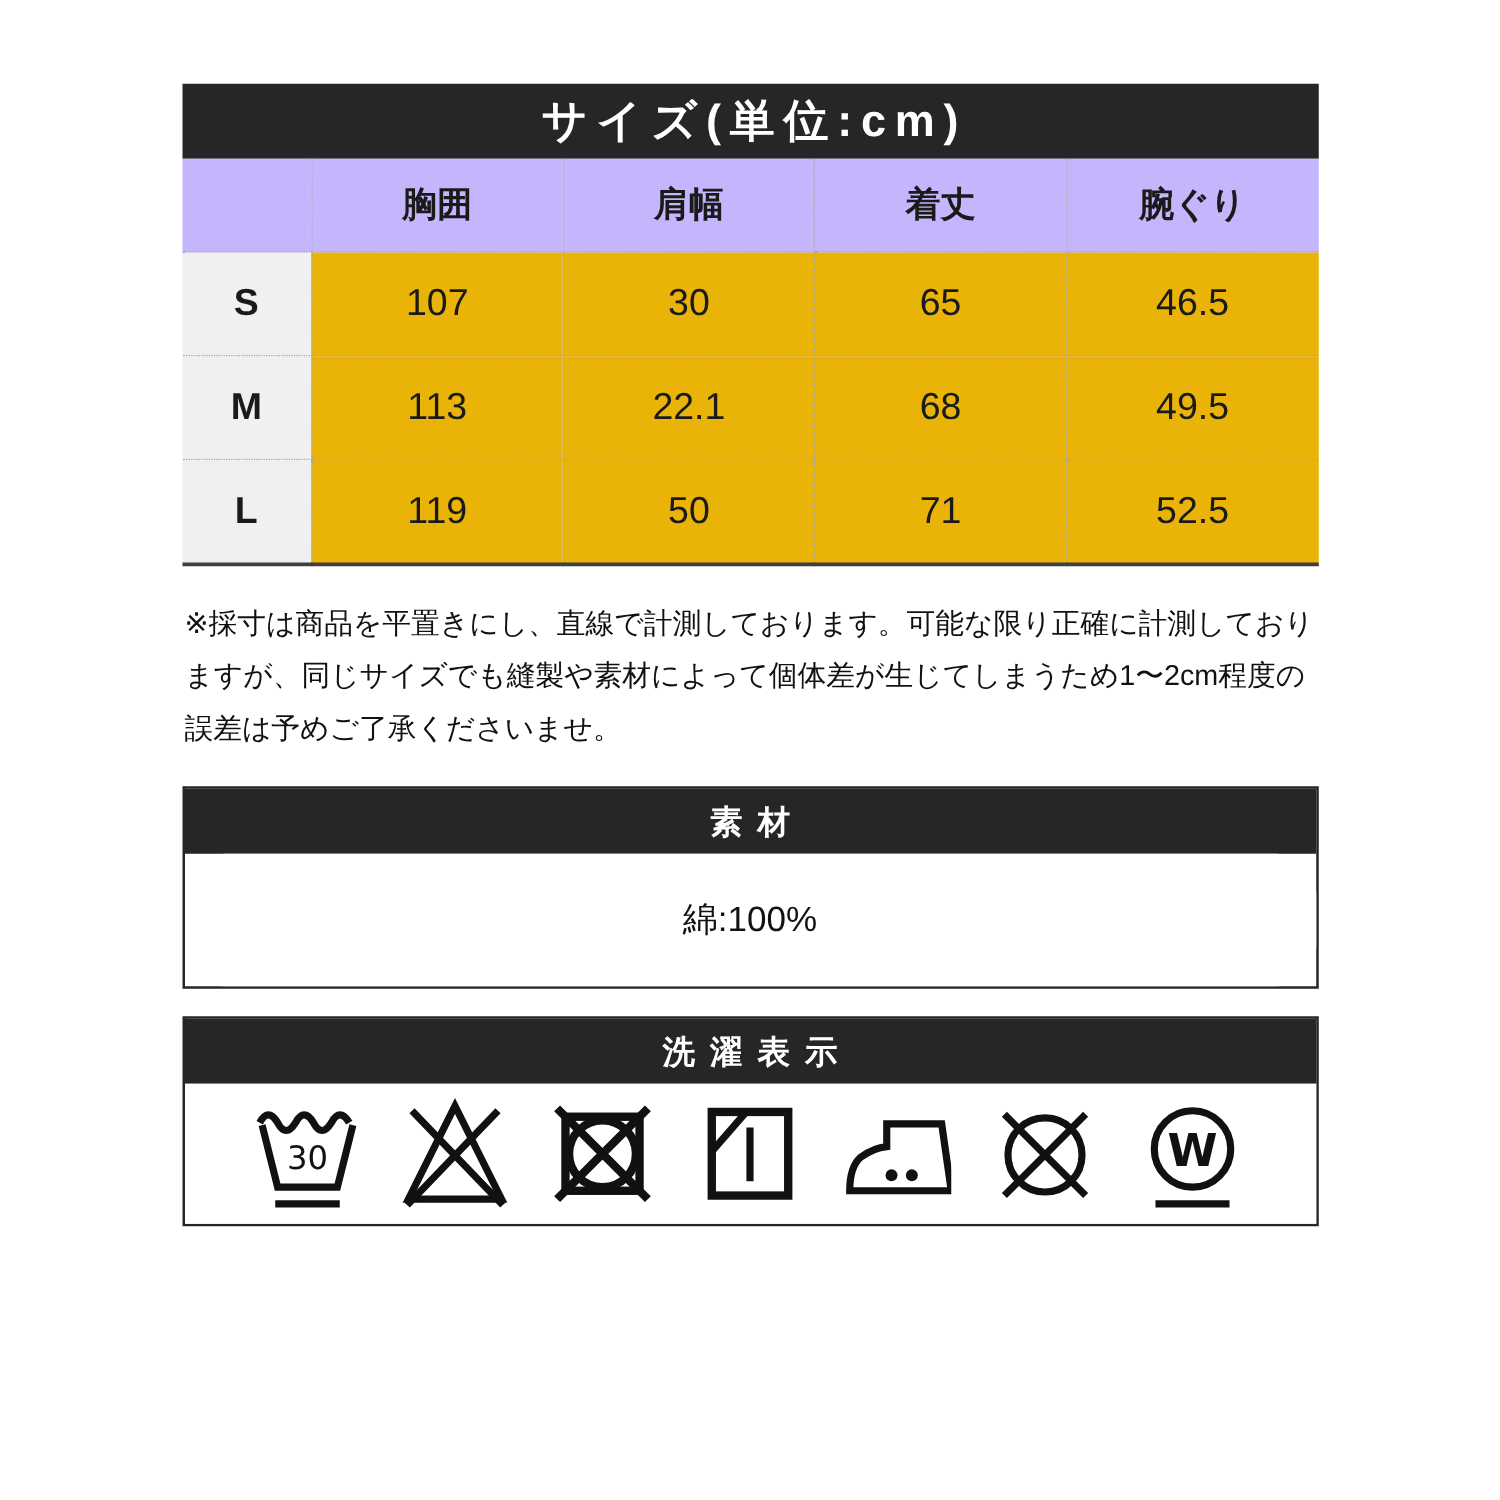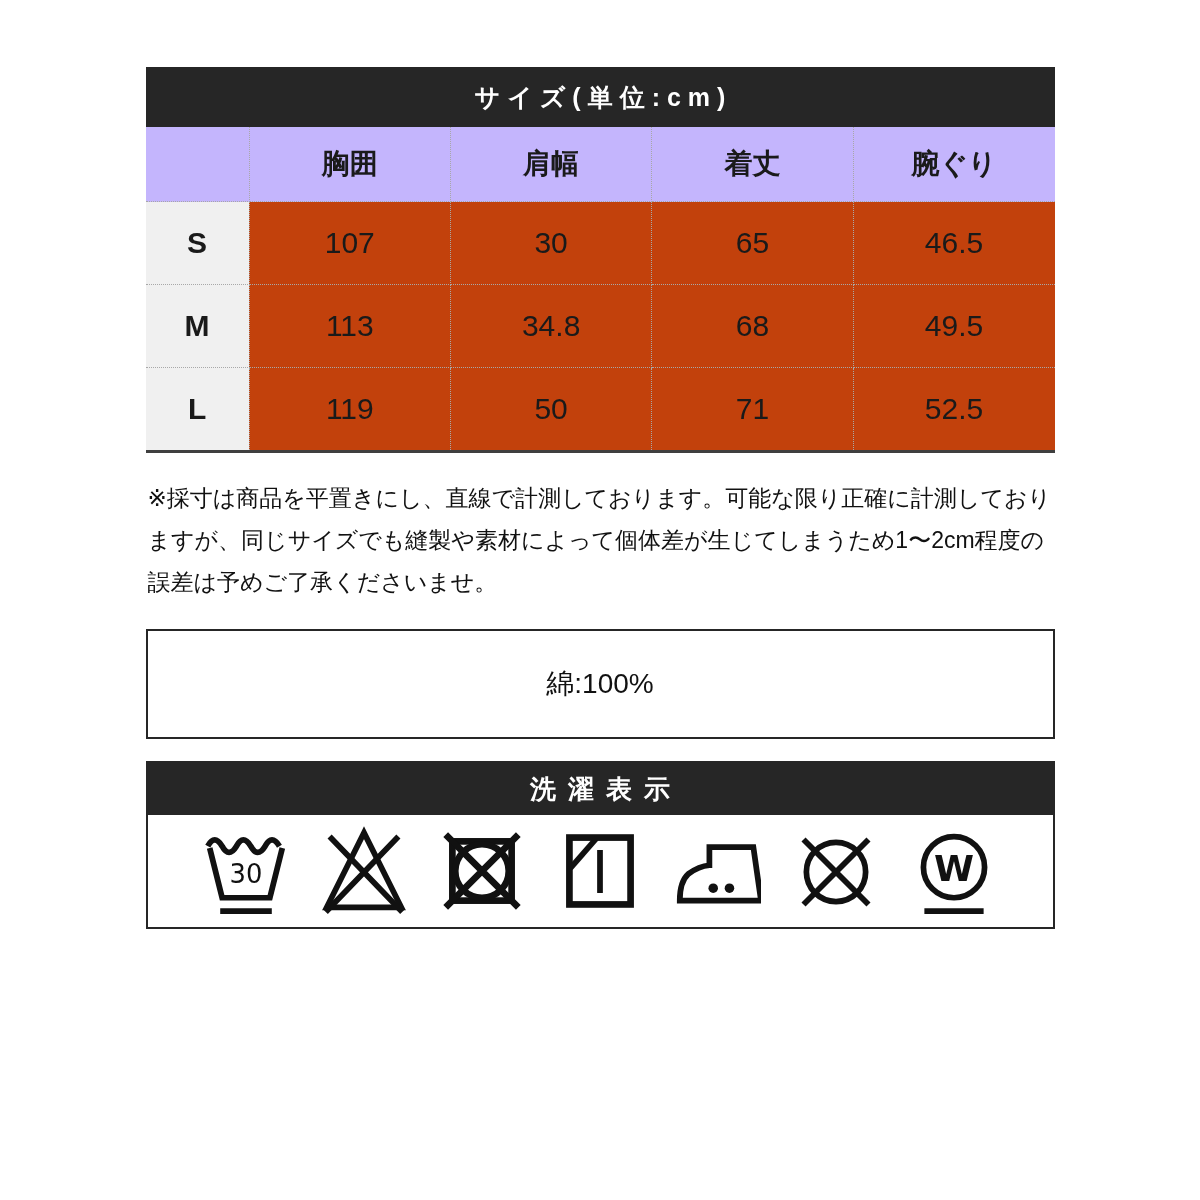--- a/index.html
+++ b/index.html
@@ -9,39 +9,39 @@
     color:#1a1a1a;
     -webkit-font-smoothing:antialiased;
   }
   .page{width:909px;margin:67px auto 0;}
 
   
   .bar{
     background:#262626;color:#ffffff;text-align:center;
     font-weight:bold;
   }
-  .size-bar{height:60px;line-height:60px;font-size:25px;letter-spacing:7px;padding-left:7px;box-sizing:border-box;}
+  .size-bar{height:60px;line-height:60px;font-size:36px;letter-spacing:7px;padding-left:7px;box-sizing:border-box;}
 
   
   table.size-table{
     width:100%;border-collapse:collapse;table-layout:fixed;
     border-bottom:3px solid #3f3f3f;
   }
   .size-table th,.size-table td{
     border:1px dotted #a8a8a8;
     text-align:center;vertical-align:middle;
     font-size:30px;
   }
   .size-table tr>*:first-child{border-left:none;}
   .size-table tr>*:last-child{border-right:none;}
   .size-table tr:first-child>*{border-top:none;}
   .size-table thead th{
     background:#c4b5fd;height:72px;font-size:28px;font-weight:bold;
   }
-  .size-table tbody td{height:80px;background:#c2410c;font-weight:normal;}
+  .size-table tbody td{height:80px;background:#eab308;font-weight:normal;}
   .size-table tbody td.size-label{
     background:#f0f0f0;font-weight:bold;
   }
   .size-table col.c-size{width:11.4%;}
   .size-table col.c-val{width:22.15%;}
 
   
   .note{
     font-size:23px;line-height:42px;color:#111111;
     margin:24px 0 0 2px;text-align:left;
@@ -98,38 +98,39 @@
         <tr>
           <td class="size-label">S</td>
           <td>107</td>
           <td>30</td>
           <td>65</td>
           <td>46.5</td>
         </tr>
         <tr>
           <td class="size-label">M</td>
           <td>113</td>
-          <td>34.8</td>
+          <td>22.1</td>
           <td>68</td>
           <td>49.5</td>
         </tr>
         <tr>
           <td class="size-label">L</td>
           <td>119</td>
           <td>50</td>
           <td>71</td>
           <td>52.5</td>
         </tr>
       </tbody>
     </table>
   </section>
 
   <p class="note">※採寸は商品を平置きにし、直線で計測しております。可能な限り正確に計測しておりますが、同じサイズでも縫製や素材によって個体差が生じてしまうため1〜2cm程度の誤差は予めご了承くださいませ。</p>
 
   <section class="info-box">
+    <div class="bar">素材</div>
     <div class="material-body">綿:100%</div>
   </section>
 
   <section class="info-box laundry-box">
     <div class="bar">洗濯表示</div>
     <div class="laundry-body">
 
       <svg viewBox="0 0 90 100">
         <path class="sym" d="M5 24 q7 -13 15 0 q7 13 15 0 q7 -13 15 0 q7 13 15 0 q7 -13 15 0"></path>
         <path class="sym" d="M7 26 L20 78 L70 78 L83 26"></path>

